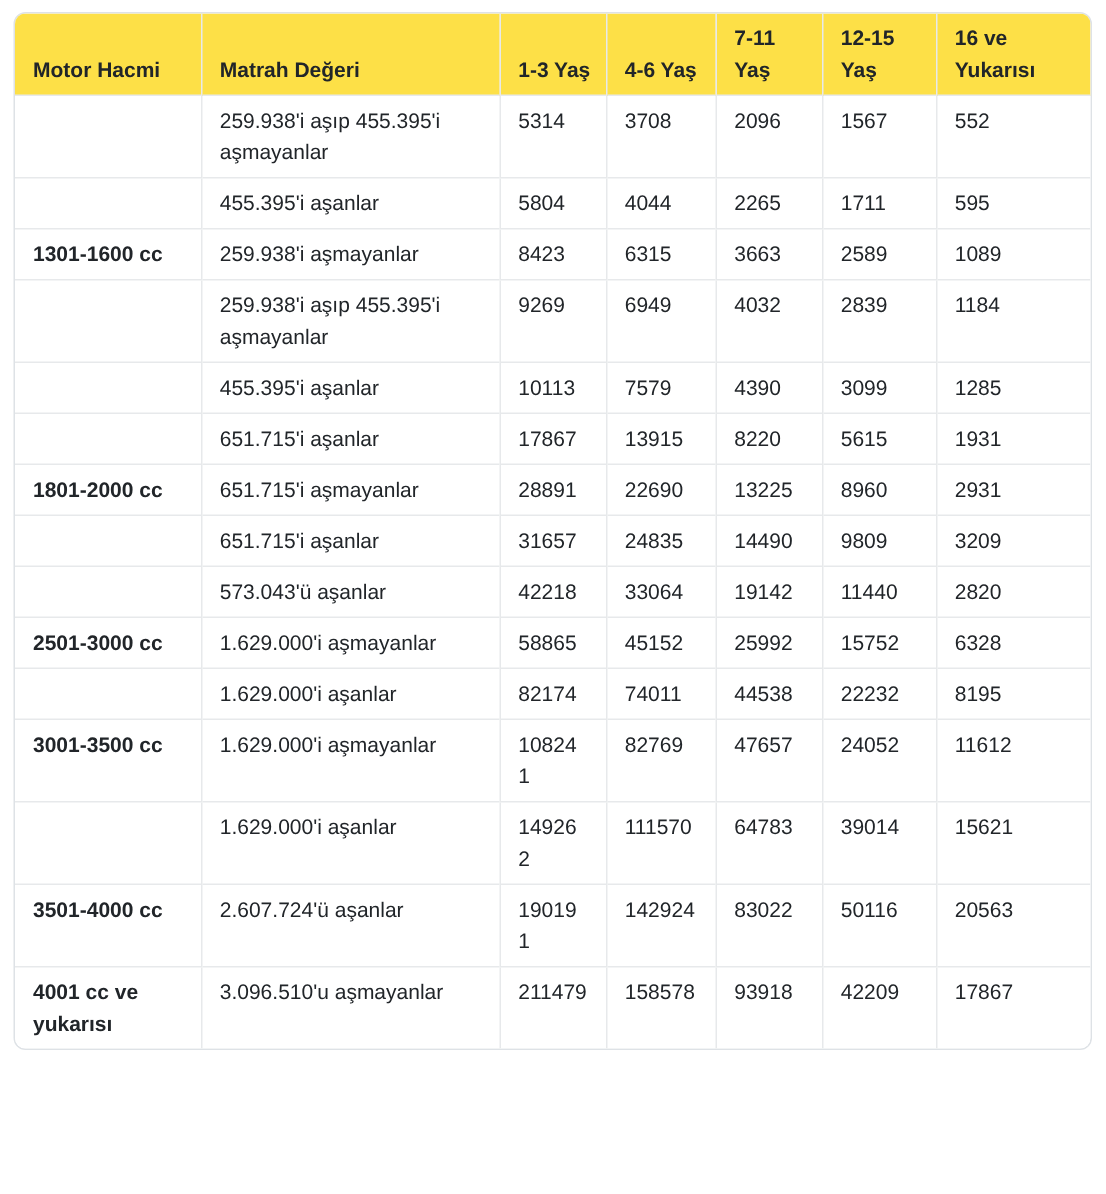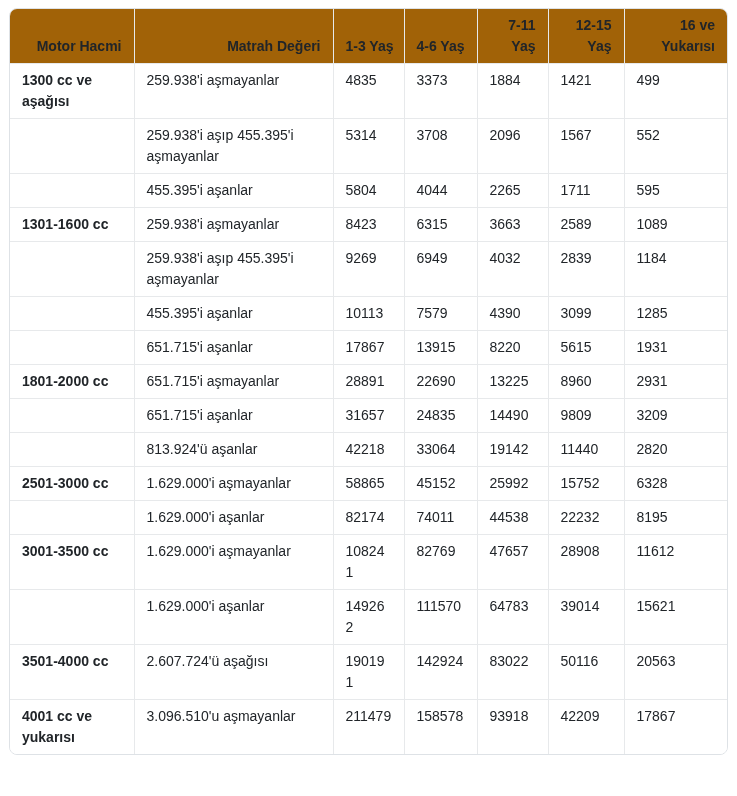--- a/index.html
+++ b/index.html
@@ -17,22 +17,22 @@
     overflow: hidden;
     background: #ffffff;
   }
   table {
     width: 100%;
     border-collapse: collapse;
     table-layout: fixed;
     font-size: 14px;
   }
   thead th {
-    background: #a16207;
-    text-align: right;
+    background: #fde047;
+    text-align: left;
     vertical-align: bottom;
     font-weight: 700;
     padding: 6px 12px;
     line-height: 21px;
     color: #212529;
   }
   thead th.nowrap { white-space: nowrap; }
   tbody td {
     vertical-align: top;
     text-align: left;
@@ -67,29 +67,20 @@
         <th>Matrah Değeri</th>
         <th class="nowrap">1-3 Yaş</th>
         <th>4-6 Yaş</th>
         <th>7-11 Yaş</th>
         <th>12-15 Yaş</th>
         <th>16 ve Yukarısı</th>
       </tr>
     </thead>
     <tbody>
         <tr>
-          <td class="motor">1300 cc ve aşağısı</td>
-          <td class="matrah">259.938'i aşmayanlar</td>
-          <td class="num">4835</td>
-          <td class="num">3373</td>
-          <td class="num">1884</td>
-          <td class="num">1421</td>
-          <td class="num">499</td>
-        </tr>
-        <tr>
           <td class="motor"></td>
           <td class="matrah">259.938'i aşıp 455.395'i aşmayanlar</td>
           <td class="num">5314</td>
           <td class="num">3708</td>
           <td class="num">2096</td>
           <td class="num">1567</td>
           <td class="num">552</td>
         </tr>
         <tr>
           <td class="motor"></td>
@@ -149,21 +140,21 @@
           <td class="motor"></td>
           <td class="matrah">651.715'i aşanlar</td>
           <td class="num">31657</td>
           <td class="num">24835</td>
           <td class="num">14490</td>
           <td class="num">9809</td>
           <td class="num">3209</td>
         </tr>
         <tr>
           <td class="motor"></td>
-          <td class="matrah">813.924'ü aşanlar</td>
+          <td class="matrah">573.043'ü aşanlar</td>
           <td class="num">42218</td>
           <td class="num">33064</td>
           <td class="num">19142</td>
           <td class="num">11440</td>
           <td class="num">2820</td>
         </tr>
         <tr>
           <td class="motor">2501-3000 cc</td>
           <td class="matrah">1.629.000'i aşmayanlar</td>
           <td class="num">58865</td>
@@ -180,35 +171,35 @@
           <td class="num">44538</td>
           <td class="num">22232</td>
           <td class="num">8195</td>
         </tr>
         <tr>
           <td class="motor">3001-3500 cc</td>
           <td class="matrah">1.629.000'i aşmayanlar</td>
           <td class="num">108241</td>
           <td class="num">82769</td>
           <td class="num">47657</td>
-          <td class="num">28908</td>
+          <td class="num">24052</td>
           <td class="num">11612</td>
         </tr>
         <tr>
           <td class="motor"></td>
           <td class="matrah">1.629.000'i aşanlar</td>
           <td class="num">149262</td>
           <td class="num">111570</td>
           <td class="num">64783</td>
           <td class="num">39014</td>
           <td class="num">15621</td>
         </tr>
         <tr>
           <td class="motor">3501-4000 cc</td>
-          <td class="matrah">2.607.724'ü aşağısı</td>
+          <td class="matrah">2.607.724'ü aşanlar</td>
           <td class="num">190191</td>
           <td class="num">142924</td>
           <td class="num">83022</td>
           <td class="num">50116</td>
           <td class="num">20563</td>
         </tr>
         <tr>
           <td class="motor">4001 cc ve yukarısı</td>
           <td class="matrah">3.096.510'u aşmayanlar</td>
           <td class="num">211479</td>

